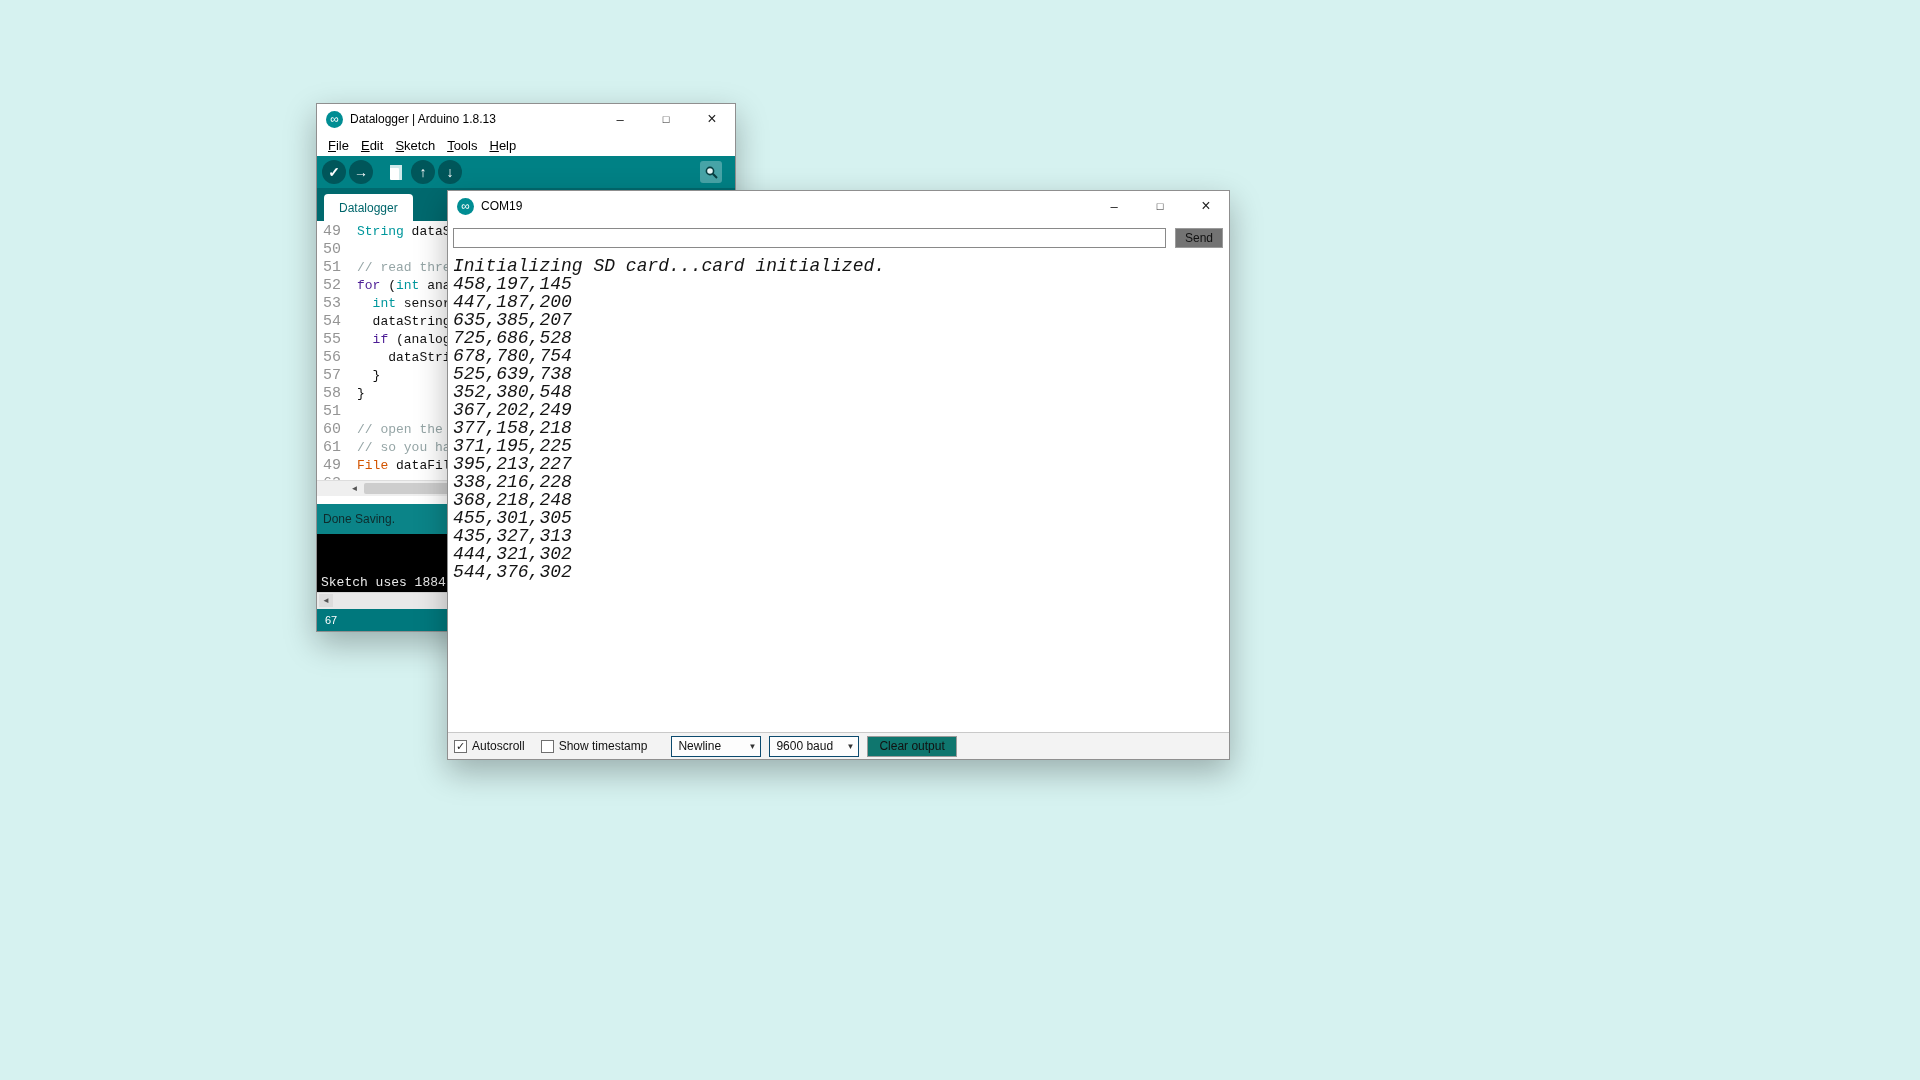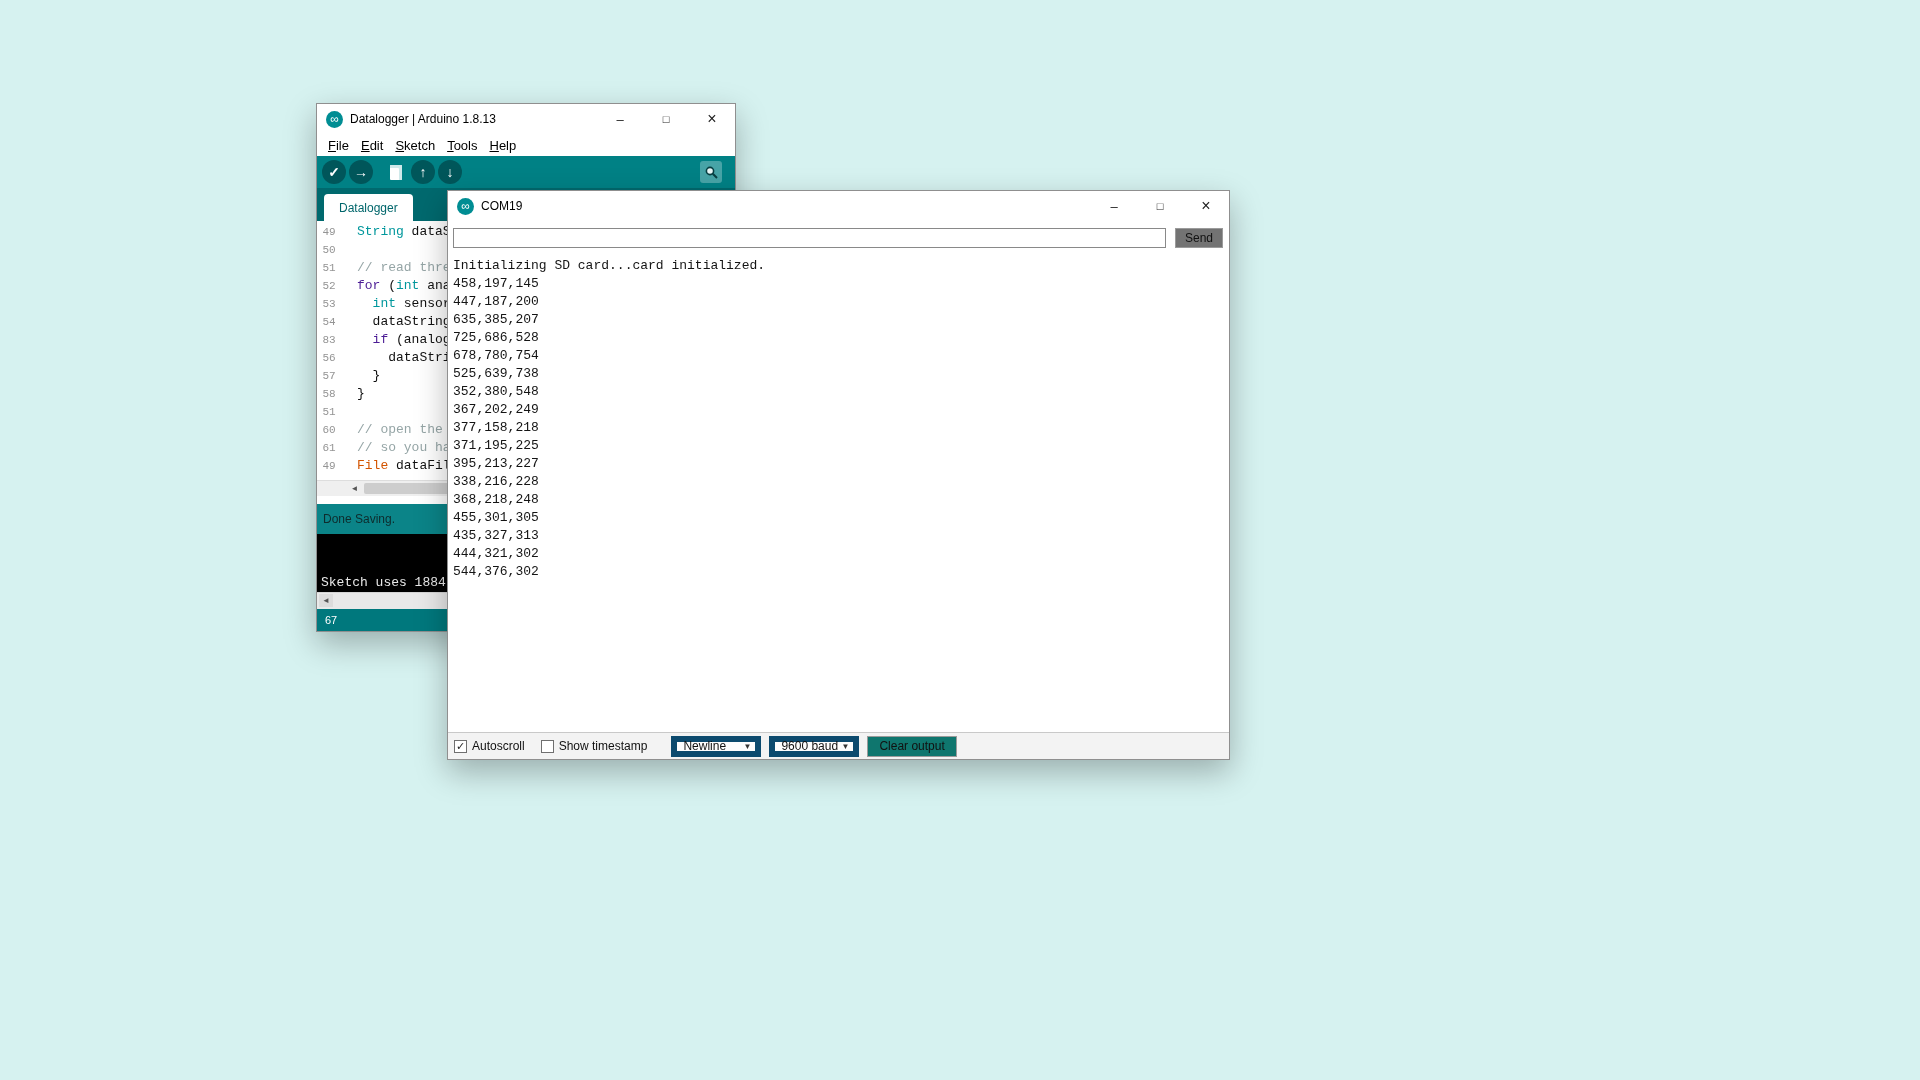--- a/index.html
+++ b/index.html
@@ -65,21 +65,21 @@
     background:#fff; color:#00666b; font-size:12px;
     height:27px; padding:0 15px; display:flex; align-items:center;
     border-radius:4px 4px 0 0;
   }
   .editor {
     flex:1; background:#fff; overflow:hidden;
     font-family:"Liberation Mono", monospace;
     font-size:13px; line-height:18px; padding-top:2px;
   }
   .code-row { display:flex; height:18px; white-space:pre; }
-  .ln { width:28px; flex:none; text-align:center; color:#949494; font-size:11px; padding-right:4px; }
+  .ln { width:28px; flex:none; text-align:right; color:#949494; font-size:15px; padding-right:4px; }
   .code-text { padding-left:12px; }
   .seg-comment { color:#95a5a6; }
   .seg-keyword { color:#4c1d95; }
   .seg-type    { color:#00979c; }
   .seg-class   { color:#d35400; }
   .seg-plain   { color:#111; }
   .hscroll {
     height:16px; background:#efefef; border-top:1px solid #ddd; flex:none; position:relative;
   }
   .hs-arrow {
@@ -113,34 +113,34 @@
   .send-input {
     flex:1; height:20px; border:1px solid #898989; background:#fff;
     font-size:13px; padding:0 4px; outline:none;
   }
   .send-btn {
     width:48px; height:20px; background:#737373; border:1px solid #9b9b9b;
     font-size:12px; color:#111; display:flex; align-items:center; justify-content:center;
   }
   .serial-output {
     flex:1; overflow:hidden; padding:6px 0 0 5px;
-    font-family:"Liberation Mono", monospace; font-size:13px; line-height:18px;
-    color:#141414; white-space:pre;
+    font-family:"Liberation Mono", monospace; font-size:18px; line-height:18px;
+    color:#141414; white-space:pre;font-style:italic;
   }
   .serial-bottom {
     height:27px; flex:none; background:#f3f3f3; border-top:1px solid #c9c9c9;
     display:flex; align-items:center; padding:0 6px; font-size:12px; color:#111;
   }
   .chk-wrap { display:flex; align-items:center; margin-right:16px; }
   .chk {
     width:13px; height:13px; border:1px solid #6f6f6f; background:#fff;
     font-size:11px; line-height:11px; text-align:center; color:#222; margin-right:5px;
   }
   .combo {
-    width:90px; height:21px; border:6px solid #0c4a6e; background:#fdfdfd;
+    width:90px; height:21px; border:1px solid #0c4a6e; background:#fdfdfd;
     display:flex; align-items:center; justify-content:space-between;
     padding:0 4px 0 6px; font-size:12px; margin-left:8px;
   }
   .combo:first-of-type { margin-left:auto; }
   .combo-arrow { font-size:8px; color:#333; }
   .clear-btn {
     height:21px; margin-left:8px; padding:0 11px;
     background:#0f766e; border:1px solid #9b9b9b;
     font-size:12px; display:flex; align-items:center;
   }
@@ -196,21 +196,21 @@
     <span class="tab">Datalogger</span>
   </div>
 
   <div class="editor">
       <div class="code-row"><span class="ln">49</span><span class="code-text"><span class="seg-type">String</span><span class="seg-plain"> dataString = "";</span></span></div>
       <div class="code-row"><span class="ln">50</span><span class="code-text"></span></div>
       <div class="code-row"><span class="ln">51</span><span class="code-text"><span class="seg-comment">// read three sensors and append to the string:</span></span></div>
       <div class="code-row"><span class="ln">52</span><span class="code-text"><span class="seg-keyword">for</span><span class="seg-plain"> (</span><span class="seg-type">int</span><span class="seg-plain"> analogPin = 0; analogPin &lt; 3; analogPin++) {</span></span></div>
       <div class="code-row"><span class="ln">53</span><span class="code-text"><span class="seg-plain">  </span><span class="seg-type">int</span><span class="seg-plain"> sensor = </span><span class="seg-class">analogRead</span><span class="seg-plain">(analogPin);</span></span></div>
       <div class="code-row"><span class="ln">54</span><span class="code-text"><span class="seg-plain">  dataString += </span><span class="seg-type">String</span><span class="seg-plain">(sensor);</span></span></div>
-      <div class="code-row"><span class="ln">83</span><span class="code-text"><span class="seg-plain">  </span><span class="seg-keyword">if</span><span class="seg-plain"> (analogPin &lt; 2) {</span></span></div>
+      <div class="code-row"><span class="ln">55</span><span class="code-text"><span class="seg-plain">  </span><span class="seg-keyword">if</span><span class="seg-plain"> (analogPin &lt; 2) {</span></span></div>
       <div class="code-row"><span class="ln">56</span><span class="code-text"><span class="seg-plain">    dataString += ",";</span></span></div>
       <div class="code-row"><span class="ln">57</span><span class="code-text"><span class="seg-plain">  }</span></span></div>
       <div class="code-row"><span class="ln">58</span><span class="code-text"><span class="seg-plain">}</span></span></div>
       <div class="code-row"><span class="ln">51</span><span class="code-text"></span></div>
       <div class="code-row"><span class="ln">60</span><span class="code-text"><span class="seg-comment">// open the file. note that only one file can be open at a time,</span></span></div>
       <div class="code-row"><span class="ln">61</span><span class="code-text"><span class="seg-comment">// so you have to close this one before opening another.</span></span></div>
       <div class="code-row"><span class="ln">49</span><span class="code-text"><span class="seg-class">File</span><span class="seg-plain"> dataFile = SD.open("datalog.txt", FILE_WRITE);</span></span></div>
       <div class="code-row"><span class="ln">63</span><span class="code-text"></span></div>
     </div>
 

